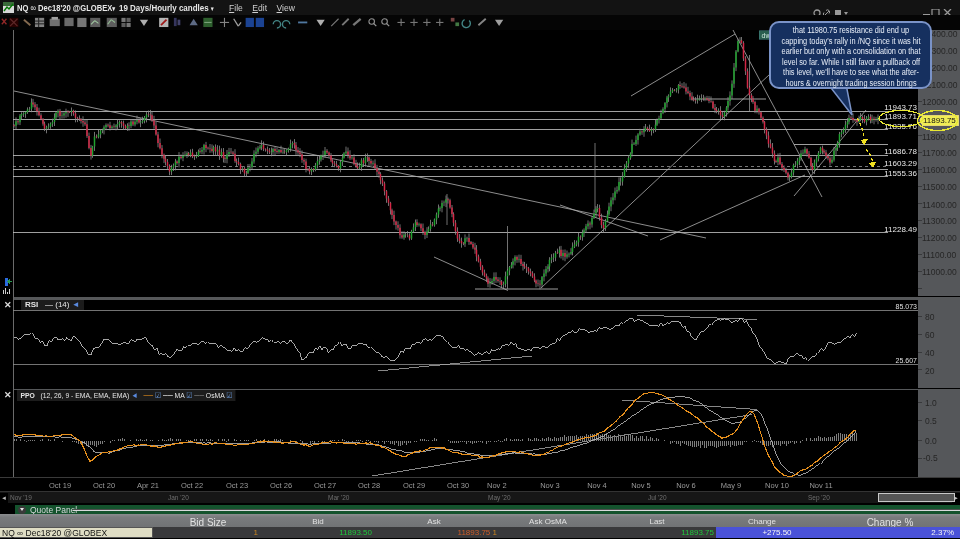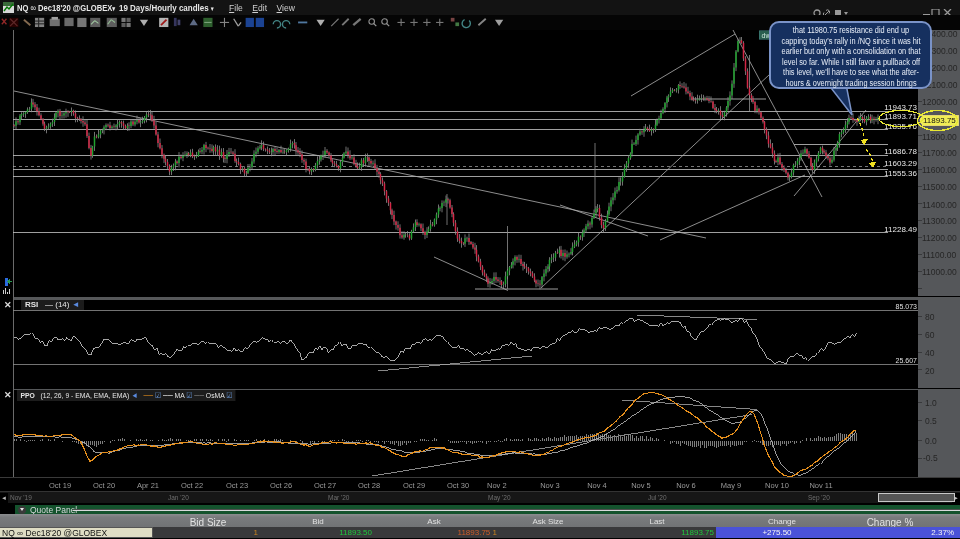--- a/index.html
+++ b/index.html
@@ -302,23 +302,23 @@
   <div class="abs" style="left:5px;top:3px;width:0;height:0;border-left:2.2px solid transparent;border-right:2.2px solid transparent;border-top:3.2px solid #e8e8e8;"></div>
   <div class="lbl" style="left:15px;top:0px;font-size:8.5px;color:#d8dadc;">Quote Panel</div>
   <div class="abs" style="left:58px;top:3.5px;width:898px;height:2px;border-top:1px solid #4e4e4e;border-bottom:1px solid #d8dadb;"></div>
 </div>
 
 <div class="abs" style="left:0;top:514px;width:960px;height:13px;background:linear-gradient(#8b8d8f,#797b7d 25%,#717375);">
     <div class="lbl" style="left:9px;top:11px;width:140px;text-align:center;font-size:14px;color:#e2e2e2;">Financial Instrument</div>
     <div class="lbl" style="left:138px;top:3px;width:140px;text-align:center;font-size:10px;color:#e2e2e2;text-decoration:underline;">Bid Size</div>
     <div class="lbl" style="left:248px;top:3px;width:140px;text-align:center;font-size:8px;color:#e2e2e2;">Bid</div>
     <div class="lbl" style="left:364px;top:3px;width:140px;text-align:center;font-size:8px;color:#e2e2e2;">Ask</div>
-    <div class="lbl" style="left:478px;top:3px;width:140px;text-align:center;font-size:8px;color:#e2e2e2;">Ask Size</div>
+    <div class="lbl" style="left:478px;top:3px;width:140px;text-align:center;font-size:8px;color:#e2e2e2;">Ask OsMA</div>
     <div class="lbl" style="left:587px;top:3px;width:140px;text-align:center;font-size:8px;color:#e2e2e2;">Last</div>
-    <div class="lbl" style="left:712px;top:3px;width:140px;text-align:center;font-size:8px;color:#e2e2e2;">Change</div>
+    <div class="lbl" style="left:692px;top:3px;width:140px;text-align:center;font-size:8px;color:#e2e2e2;">Change</div>
     <div class="lbl" style="left:820px;top:3px;width:140px;text-align:center;font-size:10px;color:#e2e2e2;">Change %</div>
   </div>
 
 <div class="abs" style="left:0;top:527px;width:960px;height:11px;background:#39393b;" id="datarow">
   <div class="abs" style="left:0;top:0;width:153px;height:11px;background:#dfddc4;color:#111;font-size:8.5px;line-height:11px;padding-left:2px;border:1px solid #555;border-left:none;">NQ ∞ Dec18'20 @GLOBEX</div>
   <div class="lbl" style="left:200px;top:0;width:58px;text-align:right;font-size:8px;line-height:11px;color:#c8831e;">1</div>
   <div class="lbl" style="left:310px;top:0;width:62px;text-align:right;font-size:8px;line-height:11px;color:#1fc83c;">11893.50</div>
   <div class="lbl" style="left:420px;top:0;width:77px;text-align:right;font-size:8px;line-height:11px;"><span style="color:#cc5c28;">11893.75</span> <span style="color:#c8831e;">1</span></div>
   <div class="lbl" style="left:650px;top:0;width:64px;text-align:right;font-size:8px;line-height:11px;color:#1fc83c;">11893.75</div>
   <div class="abs" style="left:716px;top:0;width:122px;height:11px;background:#4a52d8;color:#f5f5f5;font-size:8px;line-height:11px;text-align:center;">+275.50</div>

